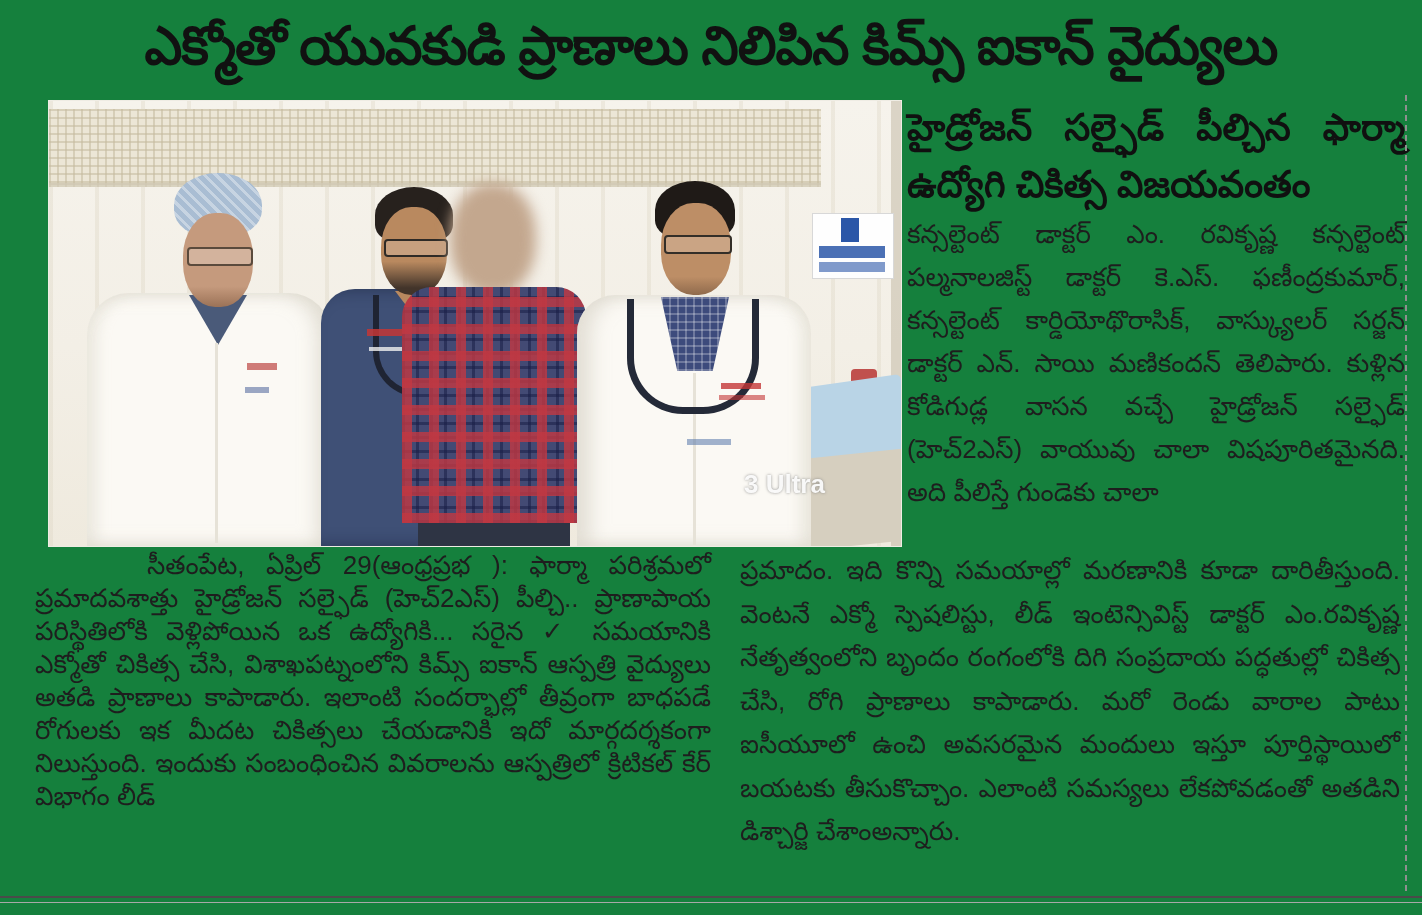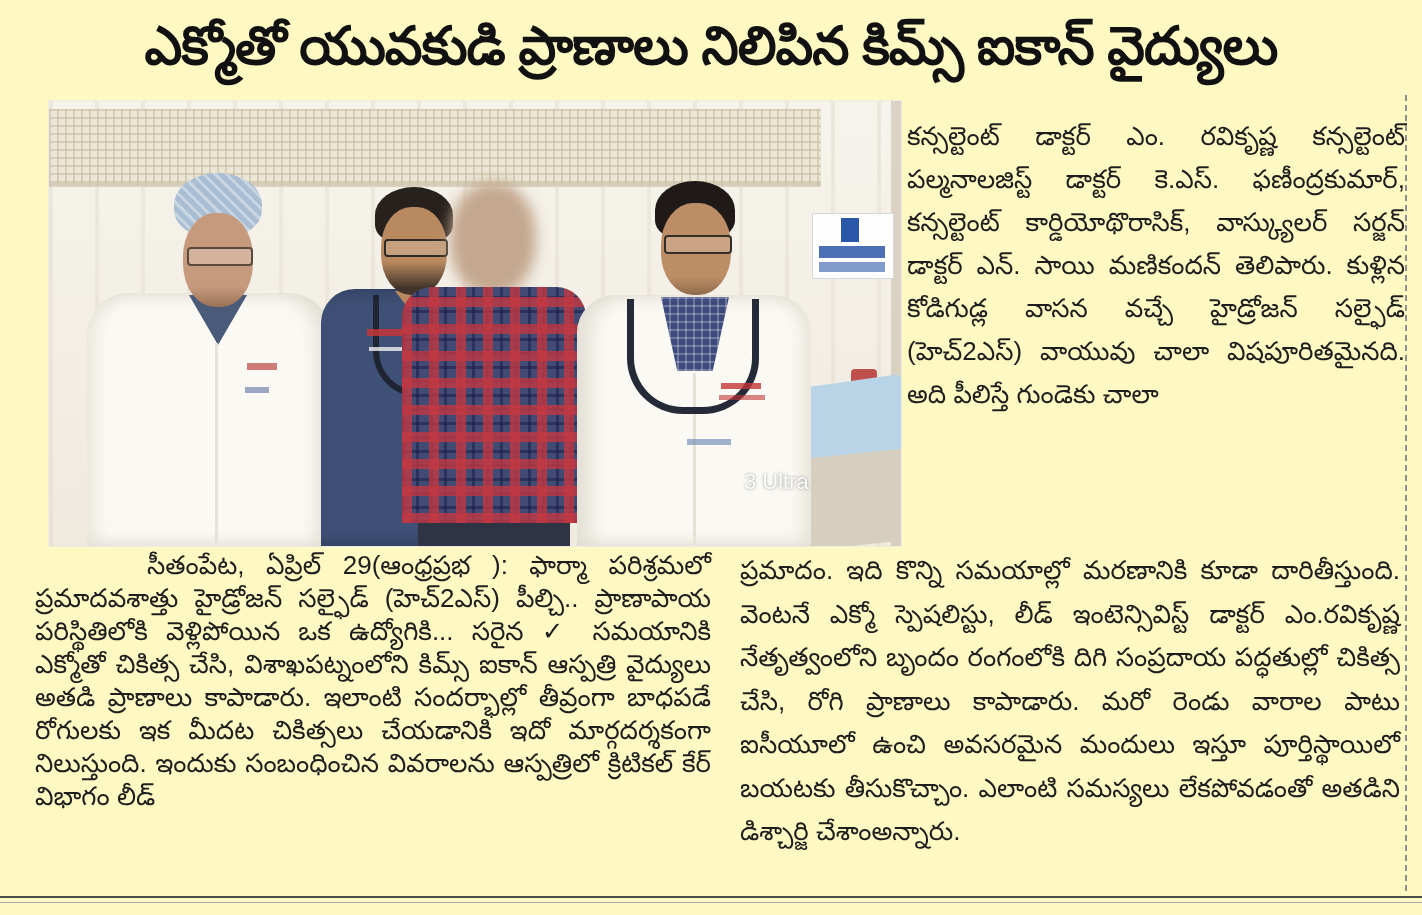--- a/index.html
+++ b/index.html
@@ -1,17 +1,17 @@
 <!DOCTYPE html>
 <html><head>
 <meta charset="utf-8">
 <style>
   html,body{margin:0;padding:0;background:#ffffff;}
   .clipping{
-    position:relative;width:1422px;height:915px;background:#fef9c3;
+    position:relative;width:1422px;height:915px;background:#15803d;
     font-family:"Liberation Sans","DejaVu Sans",sans-serif;color:#1c1c1c;overflow:hidden;
   }
   
   .headline{
     position:absolute;left:30px;right:30px;top:6px;height:92px;
     display:flex;align-items:center;justify-content:center;
     font-size:53px;font-weight:bold;letter-spacing:-1px;color:#111;
     white-space:nowrap;
   }
   
@@ -38,21 +38,21 @@
   }
   .wall-sign{position:absolute;left:763px;top:112px;width:80px;height:64px;background:#fefefe;border:1px solid #d8d8d8;}
   .wall-sign .sq1{position:absolute;left:28px;top:4px;width:18px;height:24px;background:#2b57a8;}
   .wall-sign .sq2{position:absolute;left:6px;top:32px;width:66px;height:12px;background:#2b57a8;opacity:.85;}
   .wall-sign .sq3{position:absolute;left:6px;top:48px;width:66px;height:10px;background:#2b57a8;opacity:.6;}
   .hospital-bed{position:absolute;right:0;bottom:0;width:100px;height:165px;}
   .hospital-bed .sheet{position:absolute;left:0;top:0;width:100%;height:95px;background:#b9d4e6;transform:skewY(-8deg);border-radius:6px;}
   .hospital-bed .frame{position:absolute;left:-6px;bottom:0;width:112px;height:92px;background:#d6cfbf;transform:skewY(-6deg);border-radius:8px 8px 0 0;}
   .hospital-bed .pillow{position:absolute;left:50px;top:-12px;width:26px;height:16px;background:#c0504d;border-radius:4px;}
   .watermark{
-    position:absolute;left:695px;top:368px;font-size:22px;font-weight:normal;
+    position:absolute;left:695px;top:368px;font-size:26px;font-weight:bold;
     color:rgba(255,255,255,0.92);text-shadow:0 0 3px rgba(120,120,120,0.8);
   }
   
   .person{position:absolute;}
   .d1{left:30px;top:60px;width:260px;height:385px;}
   .d1 .cap{position:absolute;left:95px;top:12px;width:88px;height:64px;background:#a9bdd3;border-radius:50% 50% 42% 42%;
     background-image:repeating-linear-gradient(45deg,rgba(255,255,255,0.35) 0 3px,rgba(0,0,0,0) 3px 8px);}
   .d1 .face{position:absolute;left:104px;top:52px;width:70px;height:94px;background:linear-gradient(#c59a7d 78%,#9b7257 100%);border-radius:46%;}
   .d1 .glasses{position:absolute;left:108px;top:86px;width:62px;height:15px;border:2px solid #5a4a3c;border-radius:4px;background:rgba(255,255,255,0.25);}
   .d1 .coat{position:absolute;left:8px;top:132px;width:244px;height:253px;background:#fbf9f4;border-radius:42px 42px 0 0;box-shadow:inset -14px 0 18px rgba(205,200,185,0.55),inset 10px 0 14px rgba(215,210,195,0.4);}
@@ -91,21 +91,21 @@
     background-image:repeating-linear-gradient(0deg,rgba(255,255,255,0.25) 0 2px,rgba(0,0,0,0) 2px 8px),repeating-linear-gradient(90deg,rgba(255,255,255,0.25) 0 2px,rgba(0,0,0,0) 2px 8px);
     clip-path:polygon(0 0,100% 0,76% 100%,24% 100%);}
   .d4 .steth{position:absolute;left:58px;top:122px;width:118px;height:108px;border:7px solid #242a38;border-top:none;border-radius:0 0 56px 56px;}
   .d4 .redtext{position:absolute;left:152px;top:206px;width:40px;height:6px;background:rgba(196,54,54,0.8);}
   .d4 .redtext2{position:absolute;left:150px;top:218px;width:46px;height:5px;background:rgba(196,54,54,0.6);}
   .d4 .bluelogo{position:absolute;left:118px;top:262px;width:44px;height:6px;background:rgba(85,119,170,0.55);}
   .d4 .pocketline{position:absolute;left:124px;top:196px;width:3px;height:172px;background:#e6e2d7;}
   
   .right-col{position:absolute;left:907px;top:99px;width:498px;}
   .subheadline{font-size:37px;font-weight:bold;line-height:57px;color:#101010;text-align:justify;}
-  .photo-side-para{margin-top:16px;font-size:26px;line-height:43px;text-align:justify;color:#1e1e1e;}
+  .photo-side-para{font-size:26px;line-height:43px;text-align:justify;color:#1e1e1e;}
   .col-left{position:absolute;left:35px;top:549px;width:676px;font-size:26px;line-height:33px;text-align:justify;color:#1e1e1e;text-indent:112px;}
   .col-right{position:absolute;left:740px;top:549px;width:660px;font-size:26px;line-height:43.5px;text-align:justify;color:#1e1e1e;}
   
   .dash-line{position:absolute;left:1405px;top:95px;height:796px;width:0;border-left:2px dashed #8f8f8f;}
   .bottom-rule{position:absolute;left:0;top:896px;width:1422px;height:4px;border-top:2px solid #4a4a4a;border-bottom:1px solid #a8a8a8;}
 </style>
 </head>
 <body>
 
 <div class="clipping">
@@ -168,20 +168,21 @@
       <div class="bluelogo"></div>
       <div class="hair"></div>
       <div class="face"></div>
       <div class="glasses"></div>
     </div>
 
     <div class="watermark">3 Ultra</div>
   </div>
 
   <div class="right-col">
+    <div class="subheadline">హైడ్రోజన్ సల్ఫైడ్ పీల్చిన ఫార్మా ఉద్యోగి చికిత్స విజయవంతం</div>
     <div class="photo-side-para">కన్సల్టెంట్ డాక్టర్ ఎం. రవికృష్ణ కన్సల్టెంట్ పల్మనాలజిస్ట్ డాక్టర్ కె.ఎస్. ఫణీంద్రకుమార్, కన్సల్టెంట్ కార్డియోథొరాసిక్, వాస్క్యులర్ సర్జన్ డాక్టర్ ఎన్. సాయి మణికందన్ తెలిపారు. కుళ్లిన కోడిగుడ్ల వాసన వచ్చే హైడ్రోజన్ సల్ఫైడ్ (హెచ్2ఎస్) వాయువు చాలా విషపూరితమైనది. అది పీలిస్తే గుండెకు చాలా</div>
   </div>
 
   <div class="col-left">సీతంపేట, ఏప్రిల్ 29(ఆంధ్రప్రభ ): ఫార్మా పరిశ్రమలో ప్రమాదవశాత్తు హైడ్రోజన్ సల్ఫైడ్ (హెచ్2ఎస్) పీల్చి.. ప్రాణాపాయ పరిస్థితిలోకి వెళ్లిపోయిన ఒక ఉద్యోగికి... సరైన ✓ సమయానికి ఎక్మోతో చికిత్స చేసి, విశాఖపట్నంలోని కిమ్స్ ఐకాన్ ఆస్పత్రి వైద్యులు అతడి ప్రాణాలు కాపాడారు. ఇలాంటి సందర్భాల్లో తీవ్రంగా బాధపడే రోగులకు ఇక మీదట చికిత్సలు చేయడానికి ఇదో మార్గదర్శకంగా నిలుస్తుంది. ఇందుకు సంబంధించిన వివరాలను ఆస్పత్రిలో క్రిటికల్ కేర్ విభాగం లీడ్</div>
   <div class="col-right">ప్రమాదం. ఇది కొన్ని సమయాల్లో మరణానికి కూడా దారితీస్తుంది. వెంటనే ఎక్మో స్పెషలిస్టు, లీడ్ ఇంటెన్సివిస్ట్ డాక్టర్ ఎం.రవికృష్ణ నేతృత్వంలోని బృందం రంగంలోకి దిగి సంప్రదాయ పద్ధతుల్లో చికిత్స చేసి, రోగి ప్రాణాలు కాపాడారు. మరో రెండు వారాల పాటు ఐసీయూలో ఉంచి అవసరమైన మందులు ఇస్తూ పూర్తిస్థాయిలో బయటకు తీసుకొచ్చాం. ఎలాంటి సమస్యలు లేకపోవడంతో అతడిని డిశ్చార్జి చేశాంఅన్నారు.</div>
 
   <div class="dash-line"></div>
   <div class="bottom-rule"></div>
 
 </div>

